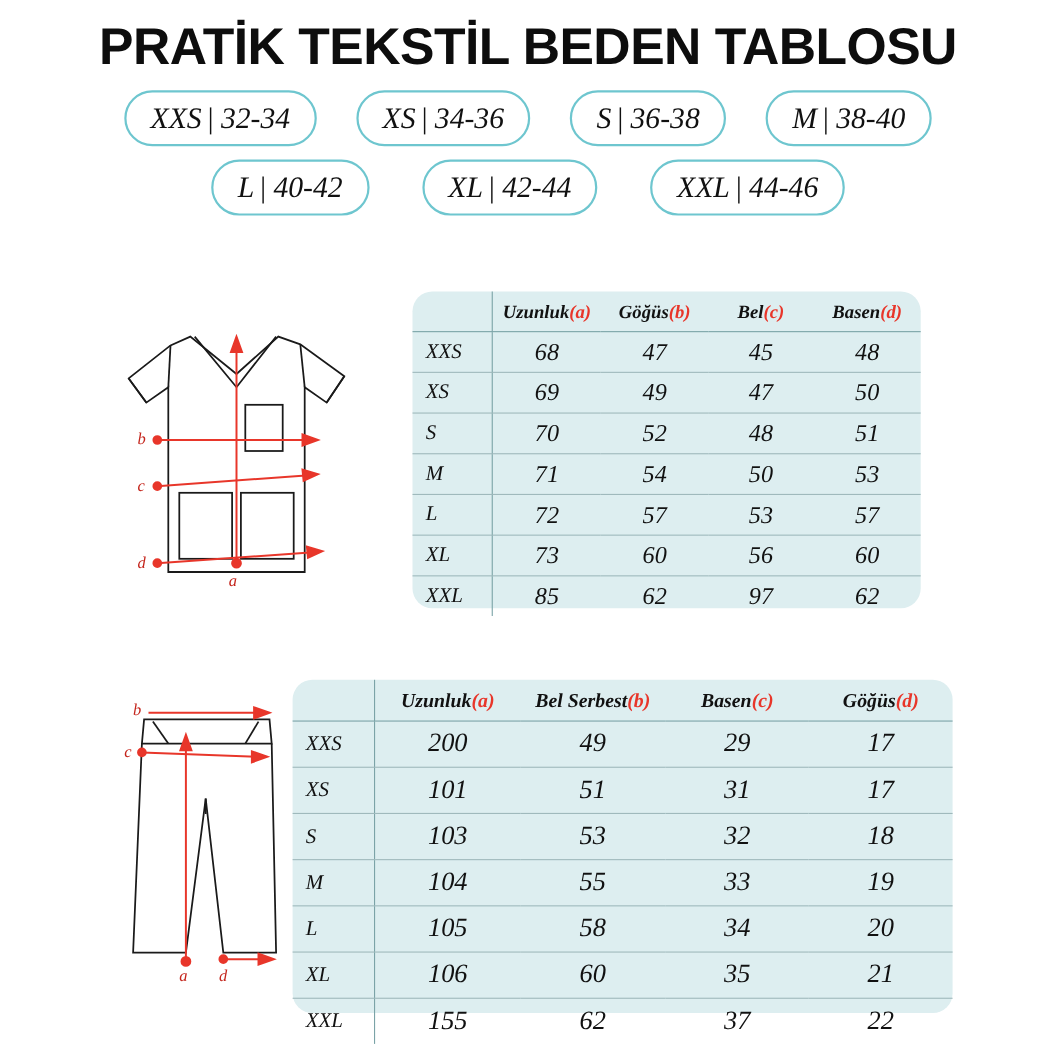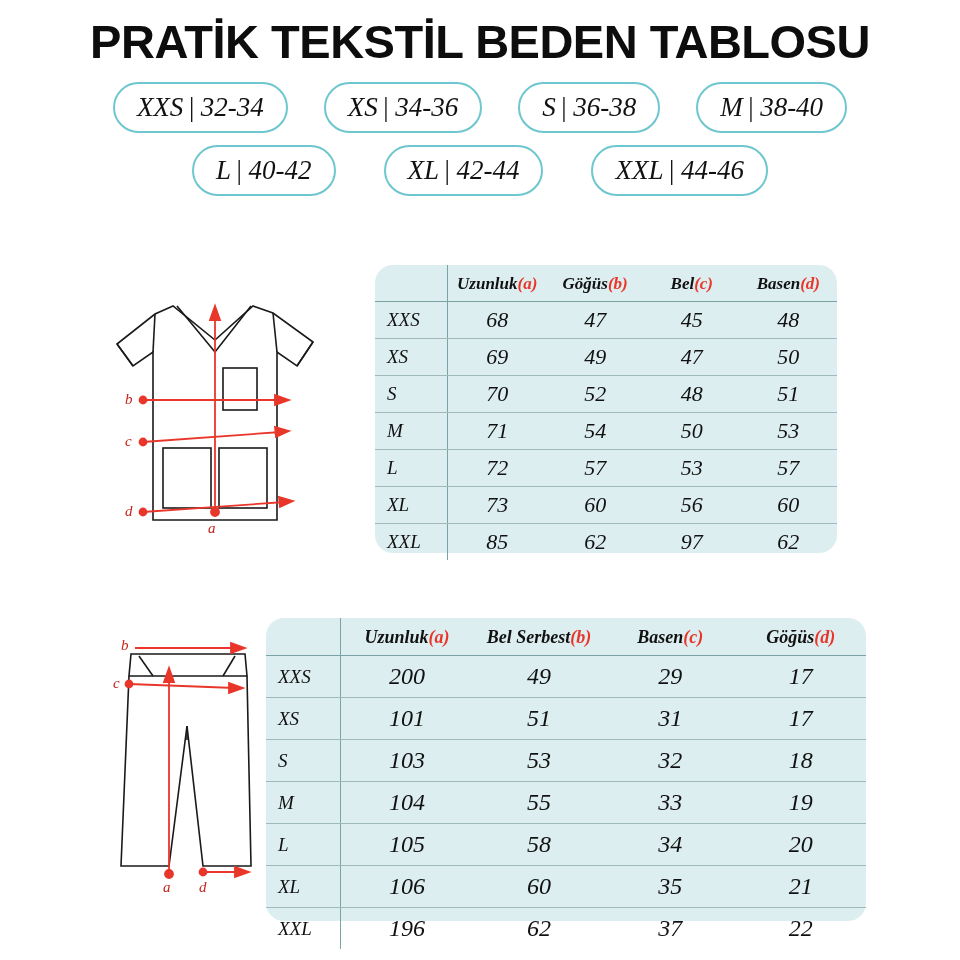--- a/index.html
+++ b/index.html
@@ -386,20 +386,20 @@
       </tr>
       <tr>
         <td class="rowhead">XL</td>
         <td class="val">106</td>
         <td class="val">60</td>
         <td class="val">35</td>
         <td class="val">21</td>
       </tr>
       <tr>
         <td class="rowhead">XXL</td>
-        <td class="val">196</td>
+        <td class="val">155</td>
         <td class="val">62</td>
         <td class="val">37</td>
         <td class="val">22</td>
       </tr>
     </tbody>
   </table>
 </div>
 
 </body></html>

